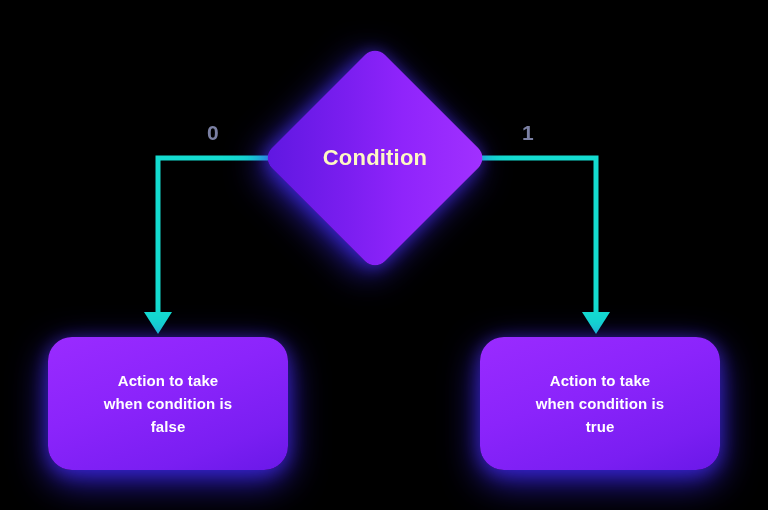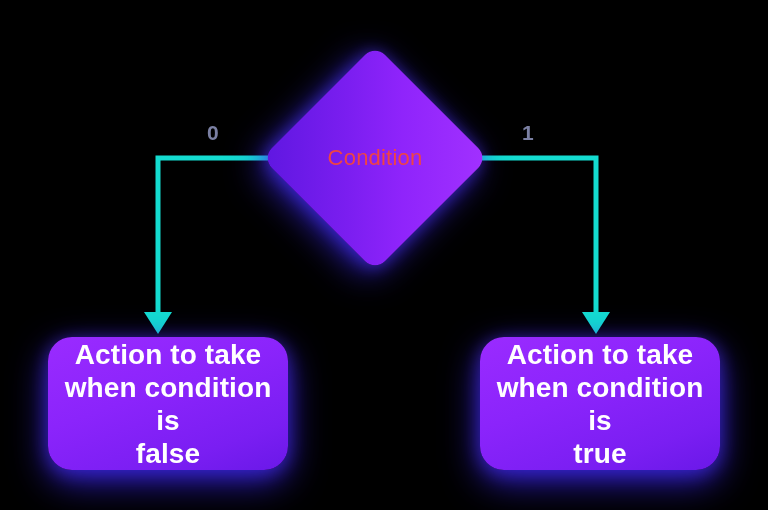--- a/index.html
+++ b/index.html
@@ -54,23 +54,23 @@
   }
   .diamond-label {
     position: absolute;
     left: 0;
     top: 0;
     width: 224px;
     height: 224px;
     display: flex;
     align-items: center;
     justify-content: center;
-    color: #ef4444;
+    color: #fef9c3;
     font-size: 22px;
-    font-weight: normal;
+    font-weight: bold;
     letter-spacing: 0.2px;
     pointer-events: none;
   }
 
   
   .action-box {
     position: absolute;
     top: 337px;
     width: 240px;
     height: 133px;
@@ -83,23 +83,23 @@
     align-items: center;
     justify-content: center;
     box-sizing: border-box;
     padding: 0 10px;
   }
   #box-false { left: 48px; }
   #box-true  { left: 480px; }
 
   .action-text {
     color: #ffffff;
-    font-size: 28px;
+    font-size: 15px;
     font-weight: bold;
-    line-height: 33px;
+    line-height: 23px;
     text-align: center;
     letter-spacing: 0.1px;
     white-space: pre-line;
   }
 
   
   .branch-label {
     position: absolute;
     color: #7b80a3;
     font-size: 21px;

